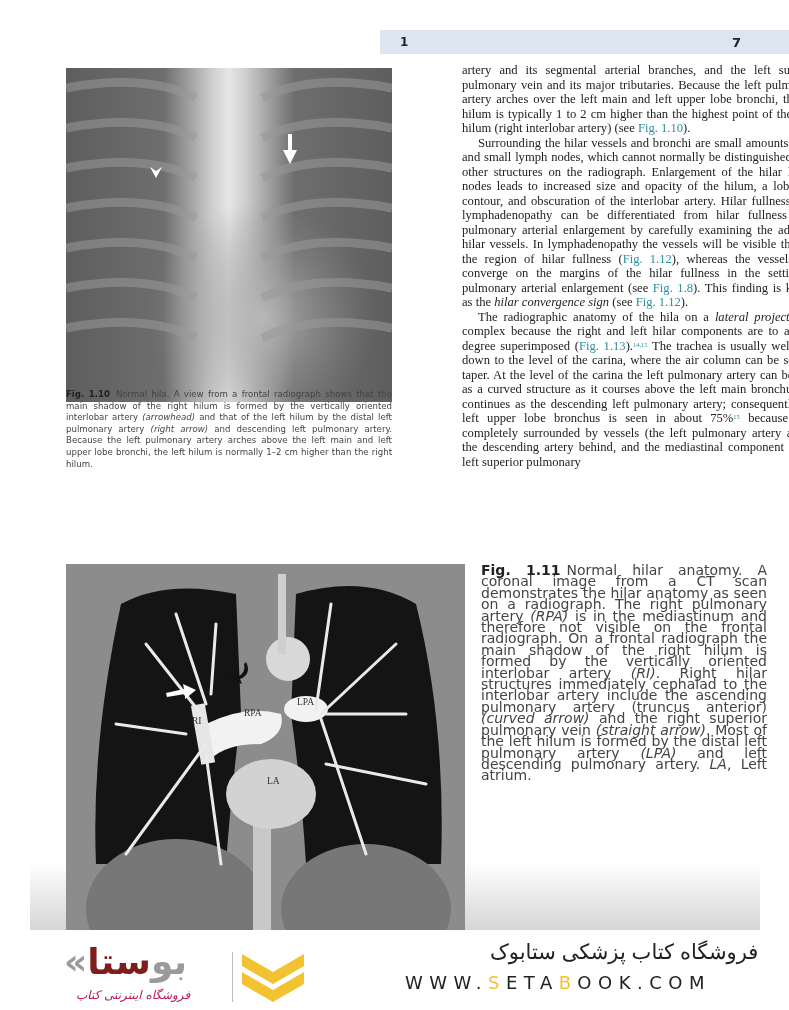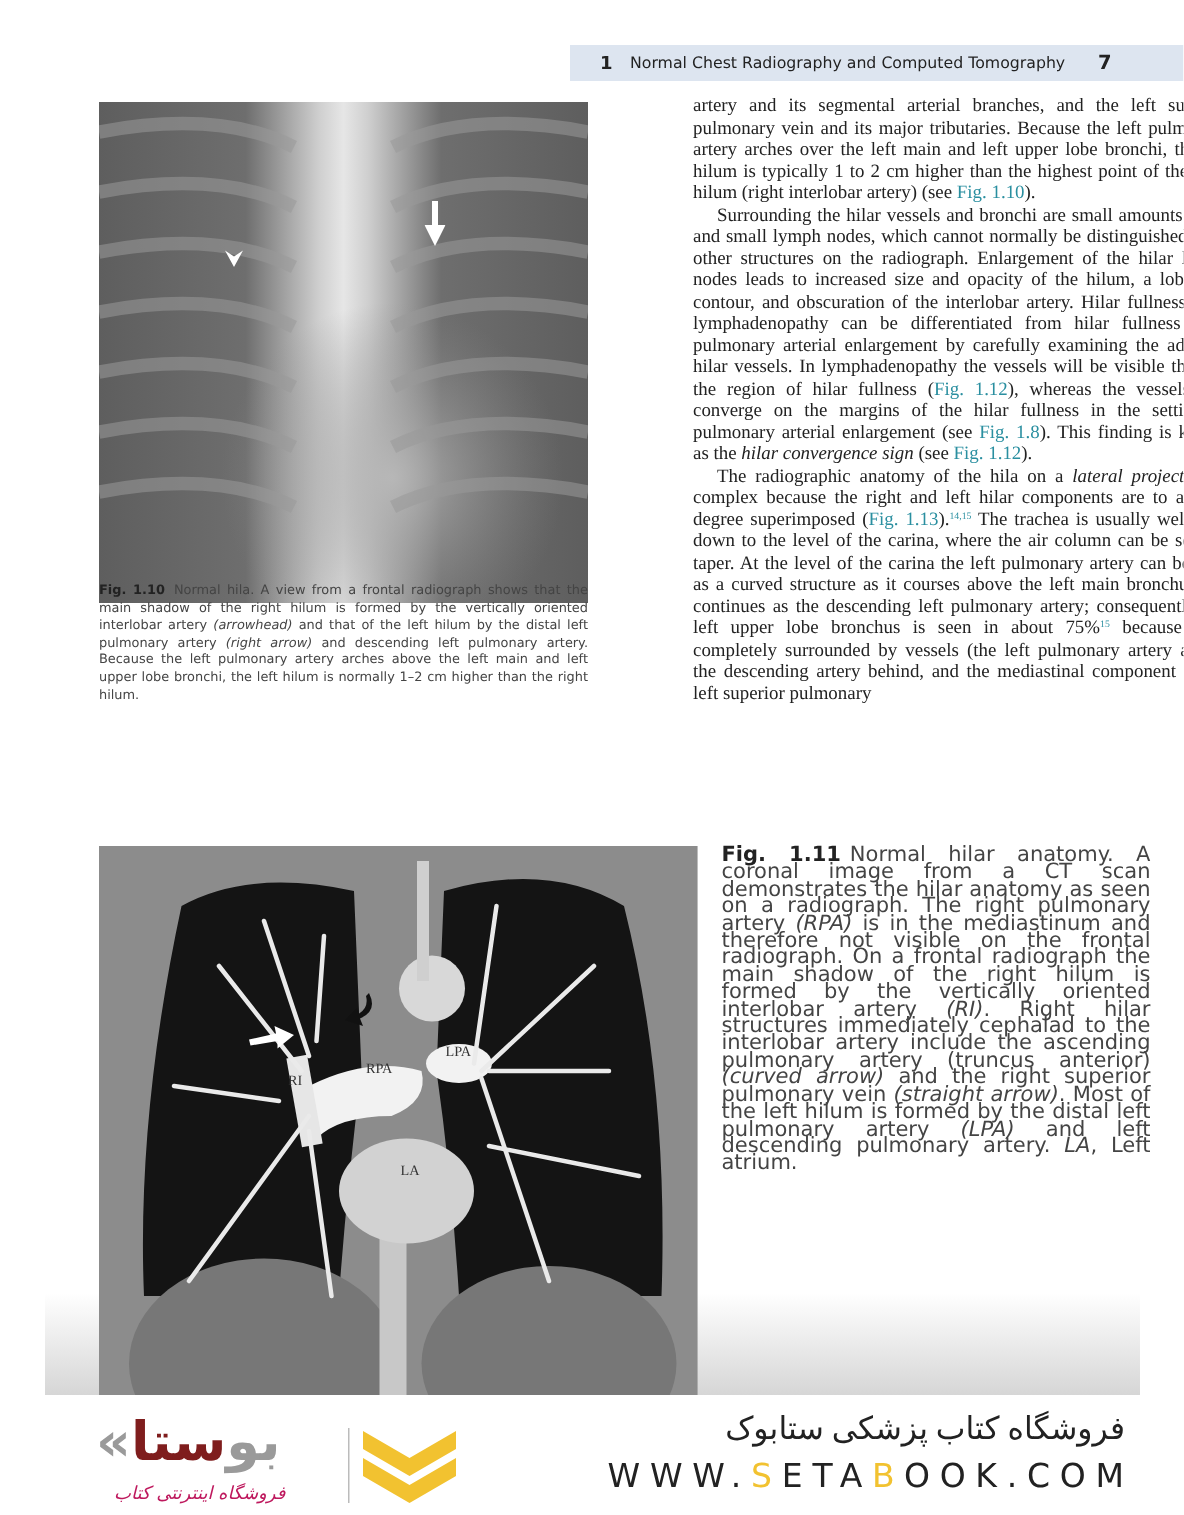--- a/index.html
+++ b/index.html
@@ -27,30 +27,29 @@
   .ct-label { position:absolute; font-family:Liberation Serif, serif; font-size:9.5px; color:#333; }
   .caption2 { position:absolute; left:481px; top:565px; width:286px; font-family:"DejaVu Sans", sans-serif; font-size:14px; line-height:11.4px; color:#444; text-align:justify; }
 
   .footer { position:absolute; left:0; top:935px; width:789px; height:75px; background:#fff; }
   .logo-text { position:absolute; left:64px; top:941px; font-family:"DejaVu Sans", sans-serif; font-size:36px; font-weight:bold; letter-spacing:-2px; }
   .logo-text .grey { color:#9a9a9a; }
   .logo-text .gold { color:#7f1d1d;margin-top:15px; }
   .logo-sub { position:absolute; left:76px; top:988px; font-family:"DejaVu Sans", sans-serif; font-size:12px; color:#be185d; direction:rtl;font-style:italic; }
   .logo-divider { position:absolute; left:232px; top:952px; width:1px; height:50px; background:#bbb; }
   .logo-chevron { position:absolute; left:240px; top:948px; }
-  .store-name { position:absolute; left:470px; top:940px; width:280px; text-align:right; font-family:Liberation Serif, serif; font-size:21px; color:#222; direction:rtl; }
-  .store-url { position:absolute; left:405px; top:972px; font-family:"DejaVu Sans", sans-serif; font-size:22px; letter-spacing:6.5px; color:#222;text-align:center; }
+  .store-name { position:absolute; left:490px; top:940px; width:280px; text-align:left; font-family:Liberation Sans, sans-serif; font-size:21px; color:#222; direction:rtl; }
+  .store-url { position:absolute; left:405px; top:972px; font-family:"DejaVu Sans", sans-serif; font-size:18px; letter-spacing:6.5px; color:#222;text-align:center; }
   .store-url .hl { color:#f2c230; }
 </style>
 </head>
 <body>
 
 <div class="header-bar">
   <span class="chap-num">1</span>
-  <span class="chap-title">Normal Chest Radiography and Computed Tomography</span>
   <span class="page-num">7</span>
 </div>
 
 <div class="xray">
   <svg width="326" height="334" viewBox="0 0 326 334">
     <defs>
       <linearGradient id="xg" x1="0" x2="1" y1="0" y2="0">
         <stop offset="0" stop-color="#5e5e5e"></stop>
         <stop offset="0.3" stop-color="#6e6e6e"></stop>
         <stop offset="0.45" stop-color="#cfcfcf"></stop>

